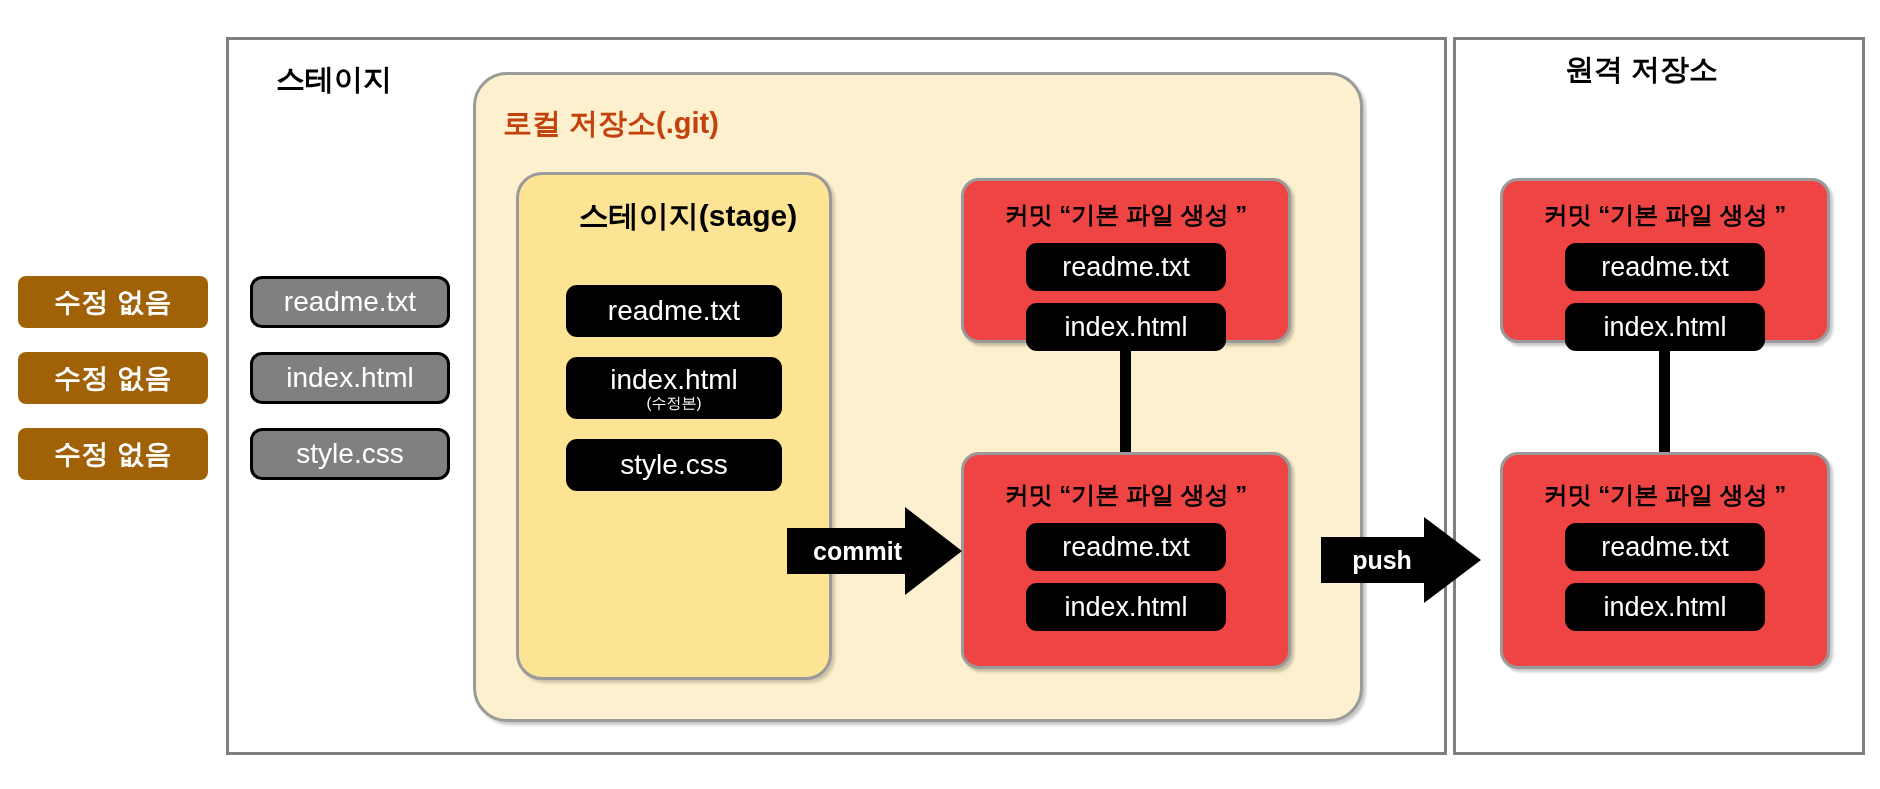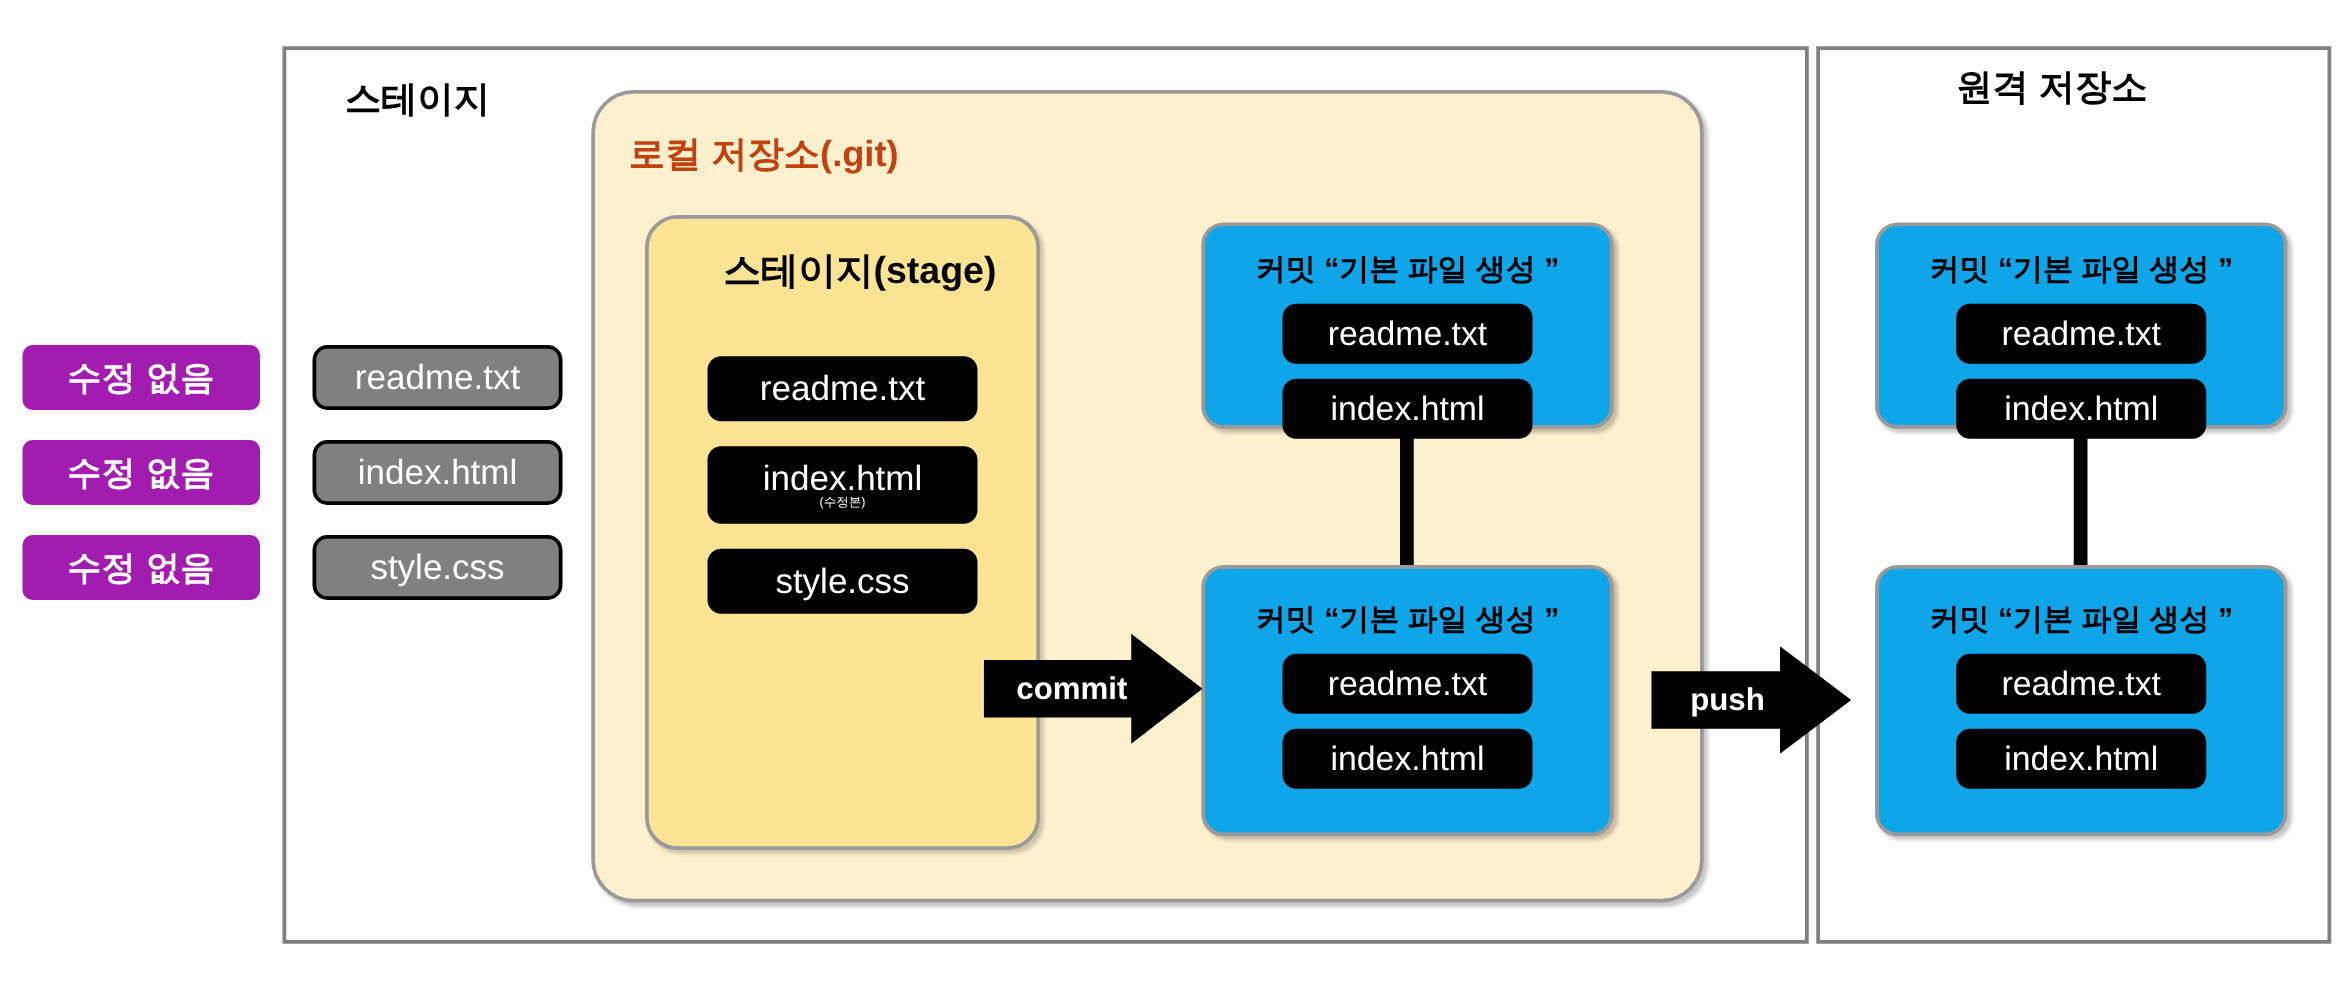--- a/index.html
+++ b/index.html
@@ -8,21 +8,21 @@
     background: #ffffff;
     font-family: "Liberation Sans", sans-serif;
     overflow: hidden;
   }
   #stage-root { position: relative; width: 1880px; height: 789px; }
 
   
   .status-col { position: absolute; left: 18px; top: 276px; width: 190px; }
   .status-chip {
     width: 190px; height: 52px;
-    background: #a21caf;
+    background: #a16207;
     border-radius: 8px;
     color: #ffffff;
     font-size: 27px; font-weight: bold;
     display: flex; align-items: center; justify-content: center;
     margin-bottom: 24px;
     letter-spacing: .5px;
   }
 
   
   .panel {
@@ -74,21 +74,21 @@
   
   .file-chip {
     background: #000000;
     border-radius: 11px;
     color: #ffffff;
     display: flex; flex-direction: column;
     align-items: center; justify-content: center;
     font-size: 28px; font-weight: normal;
     line-height: 1.04;
   }
-  .file-chip .sub { font-size: 10px; font-weight: normal; margin-top: 1px; }
+  .file-chip .sub { font-size: 15px; font-weight: normal; margin-top: 1px; }
 
   .ws-file {
     position: absolute;
     left: 250px; width: 200px; height: 52px;
     background: #808080;
     border: 3px solid #000000;
     border-radius: 12px;
     color: #ffffff;
     font-size: 28px;
     display: flex; align-items: center; justify-content: center;
@@ -98,21 +98,21 @@
   #ws-file-2 { top: 428px; }
 
   .stage-file { position: absolute; left: 566px; width: 216px; }
   #stage-file-0 { top: 285px; height: 52px; }
   #stage-file-1 { top: 357px; height: 62px; }
   #stage-file-2 { top: 439px; height: 52px; }
 
   
   .commit-card {
     position: absolute;
-    background: #0ea5e9;
+    background: #ef4444;
     border: 3px solid #9a9a9a;
     border-radius: 18px;
     box-shadow: 3px 3px 3px rgba(0,0,0,.22);
   }
   .commit-title {
     text-align: center;
     font-size: 24px; font-weight: bold; color: #000;
     margin-top: 18px;
     white-space: nowrap;
   }

